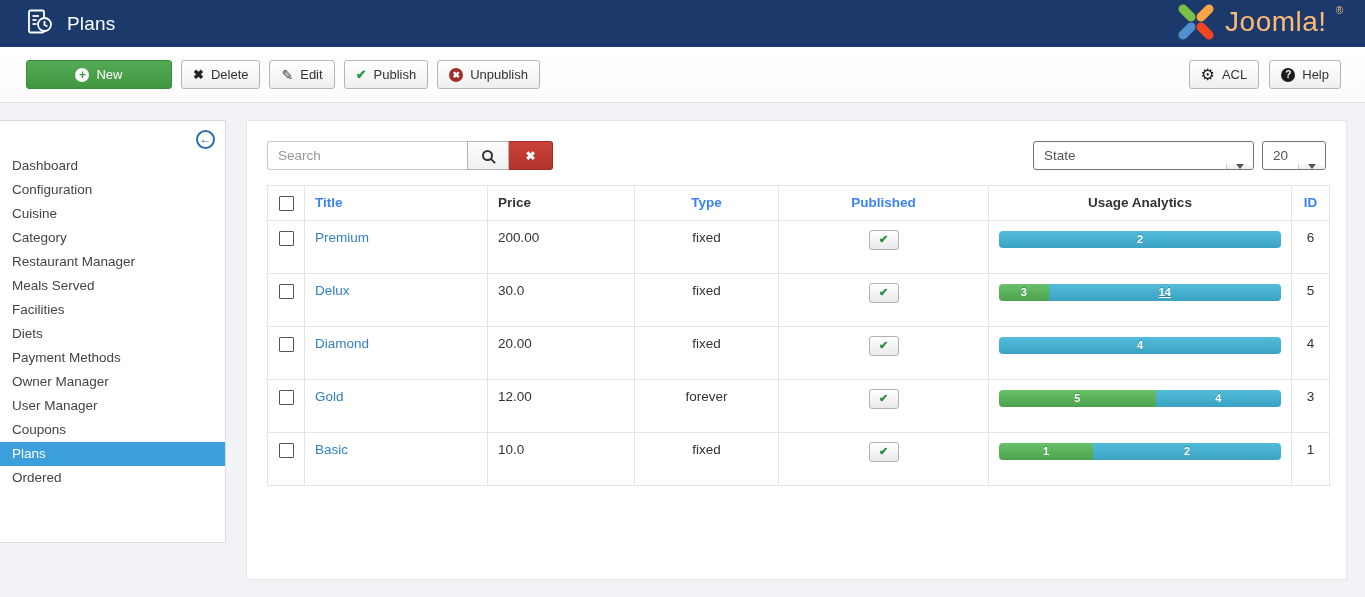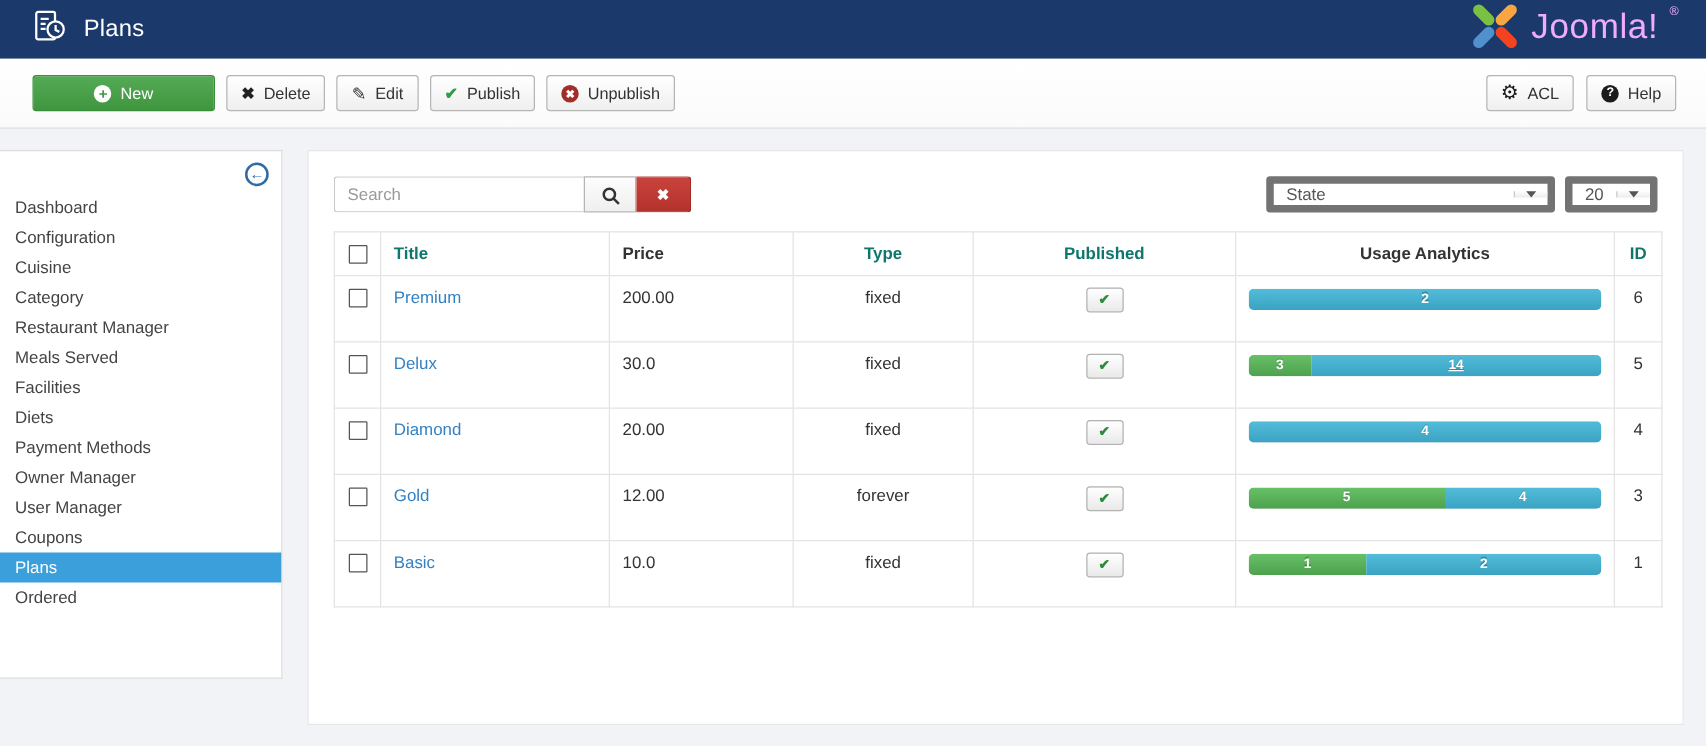--- a/index.html
+++ b/index.html
@@ -6,21 +6,21 @@
   body{
     width:1365px;height:597px;position:relative;overflow:hidden;
     background:#f2f3f6;font-family:"Liberation Sans",sans-serif;
     -webkit-font-smoothing:antialiased;
   }
   
   .navbar{height:47px;background:#1b3a6b;display:flex;align-items:center;
     justify-content:space-between;padding:0 22px 0 26px;box-sizing:border-box}
   .nav-left{display:flex;align-items:center;gap:13px}
   .nav-title{color:#fff;font-size:19px;letter-spacing:.2px}
-  .brand{display:flex;align-items:flex-start;gap:9px;color:#f0abfc}
+  .brand{display:flex;align-items:flex-start;gap:9px;color:#fdba74}
   .brand-text{font-size:28px;line-height:40px;letter-spacing:.5px}
   .brand-reg{font-size:10px;line-height:18px}
   
   .toolbar{height:56px;background:linear-gradient(#ffffff,#fbfbfb);
     border-bottom:1px solid #e0e0e0;display:flex;align-items:center;
     justify-content:space-between;padding:0 24px 0 26px;box-sizing:border-box}
   .tb-group{display:flex;align-items:center}
   .tbtn{display:inline-flex;align-items:center;height:29px;padding:0 11px;
     border:1px solid #b5b5b5;border-radius:3px;background:linear-gradient(#ffffff,#efefef);
     font-size:13px;color:#333;margin-right:9px;cursor:pointer;box-sizing:border-box;
@@ -64,37 +64,37 @@
   .clear-btn{width:44px;height:29px;border:1px solid #a32b26;border-left:none;
     background:linear-gradient(#c9433c,#b2332c);border-radius:0 3px 3px 0;color:#fff;
     display:flex;align-items:center;justify-content:center;font-size:12px;font-weight:bold;
     cursor:pointer;box-sizing:border-box}
   .mag{position:relative;width:14px;height:14px}
   .mag::before{content:"";position:absolute;left:1px;top:1px;width:7px;height:7px;
     border:2px solid #333;border-radius:50%}
   .mag::after{content:"";position:absolute;left:11px;top:9px;width:2px;height:6px;
     background:#333;transform:rotate(-45deg)}
   .right-filters{display:flex;gap:8px}
-  .sel{display:flex;height:29px;border:6px solid #737373;border-radius:3px;background:#fff;
-    box-sizing:border-box;cursor:pointer;align-items:center;overflow:hidden}
+  .sel{display:flex;height:29px;border:1px solid #737373;border-radius:3px;background:#fff;
+    box-sizing:border-box;cursor:pointer;align-items:flex-end;overflow:hidden}
   .sel-text{padding:0 10px;font-size:13.5px;color:#555;line-height:27px;white-space:nowrap}
   .state-sel .sel-text{width:172px}
   .sel-caret{width:26px;border-left:1px solid #c8c8c8;background:linear-gradient(#fdfdfd,#ececec);
     display:flex;align-items:center;justify-content:center}
   .caret{width:0;height:0;border-left:4px solid transparent;border-right:4px solid transparent;
     border-top:5px solid #555}
   
   .table-wrap{margin-top:15px}
   table{border-collapse:collapse;width:100%;table-layout:fixed}
   th,td{border:1px solid #e4e4e4;font-size:13.5px;color:#333;vertical-align:top;box-sizing:border-box}
   th{padding:9px 10px;font-weight:bold;vertical-align:middle}
   td{padding:9px 10px;height:53px}
   .al-left{text-align:left}
   .al-center{text-align:center}
-  .th-link{color:#0f766e}
+  .th-link{color:#3b82f6}
   .title-link{color:#3380c2;text-decoration:none;cursor:pointer}
   .cb{display:inline-block;width:13px;height:13px;border:1px solid #555;background:#fff;
     border-radius:1px;cursor:pointer;vertical-align:middle}
   .pub-btn{display:inline-flex;width:30px;height:20px;border:1px solid #b2b2b2;border-radius:3px;
     background:linear-gradient(#ffffff,#e9e9e9);align-items:center;justify-content:center;
     color:#2e8b3e;font-size:11px;font-weight:bold;cursor:pointer;box-sizing:border-box}
   .bar{display:flex;height:17px;border-radius:4px;overflow:hidden;margin-top:1px;
     box-shadow:inset 0 -1px 1px rgba(0,0,0,.15)}
   .seg{display:flex;align-items:center;justify-content:center;color:#fff;font-size:11px;
     font-weight:bold;text-shadow:0 -1px 0 rgba(0,0,0,.25)}

